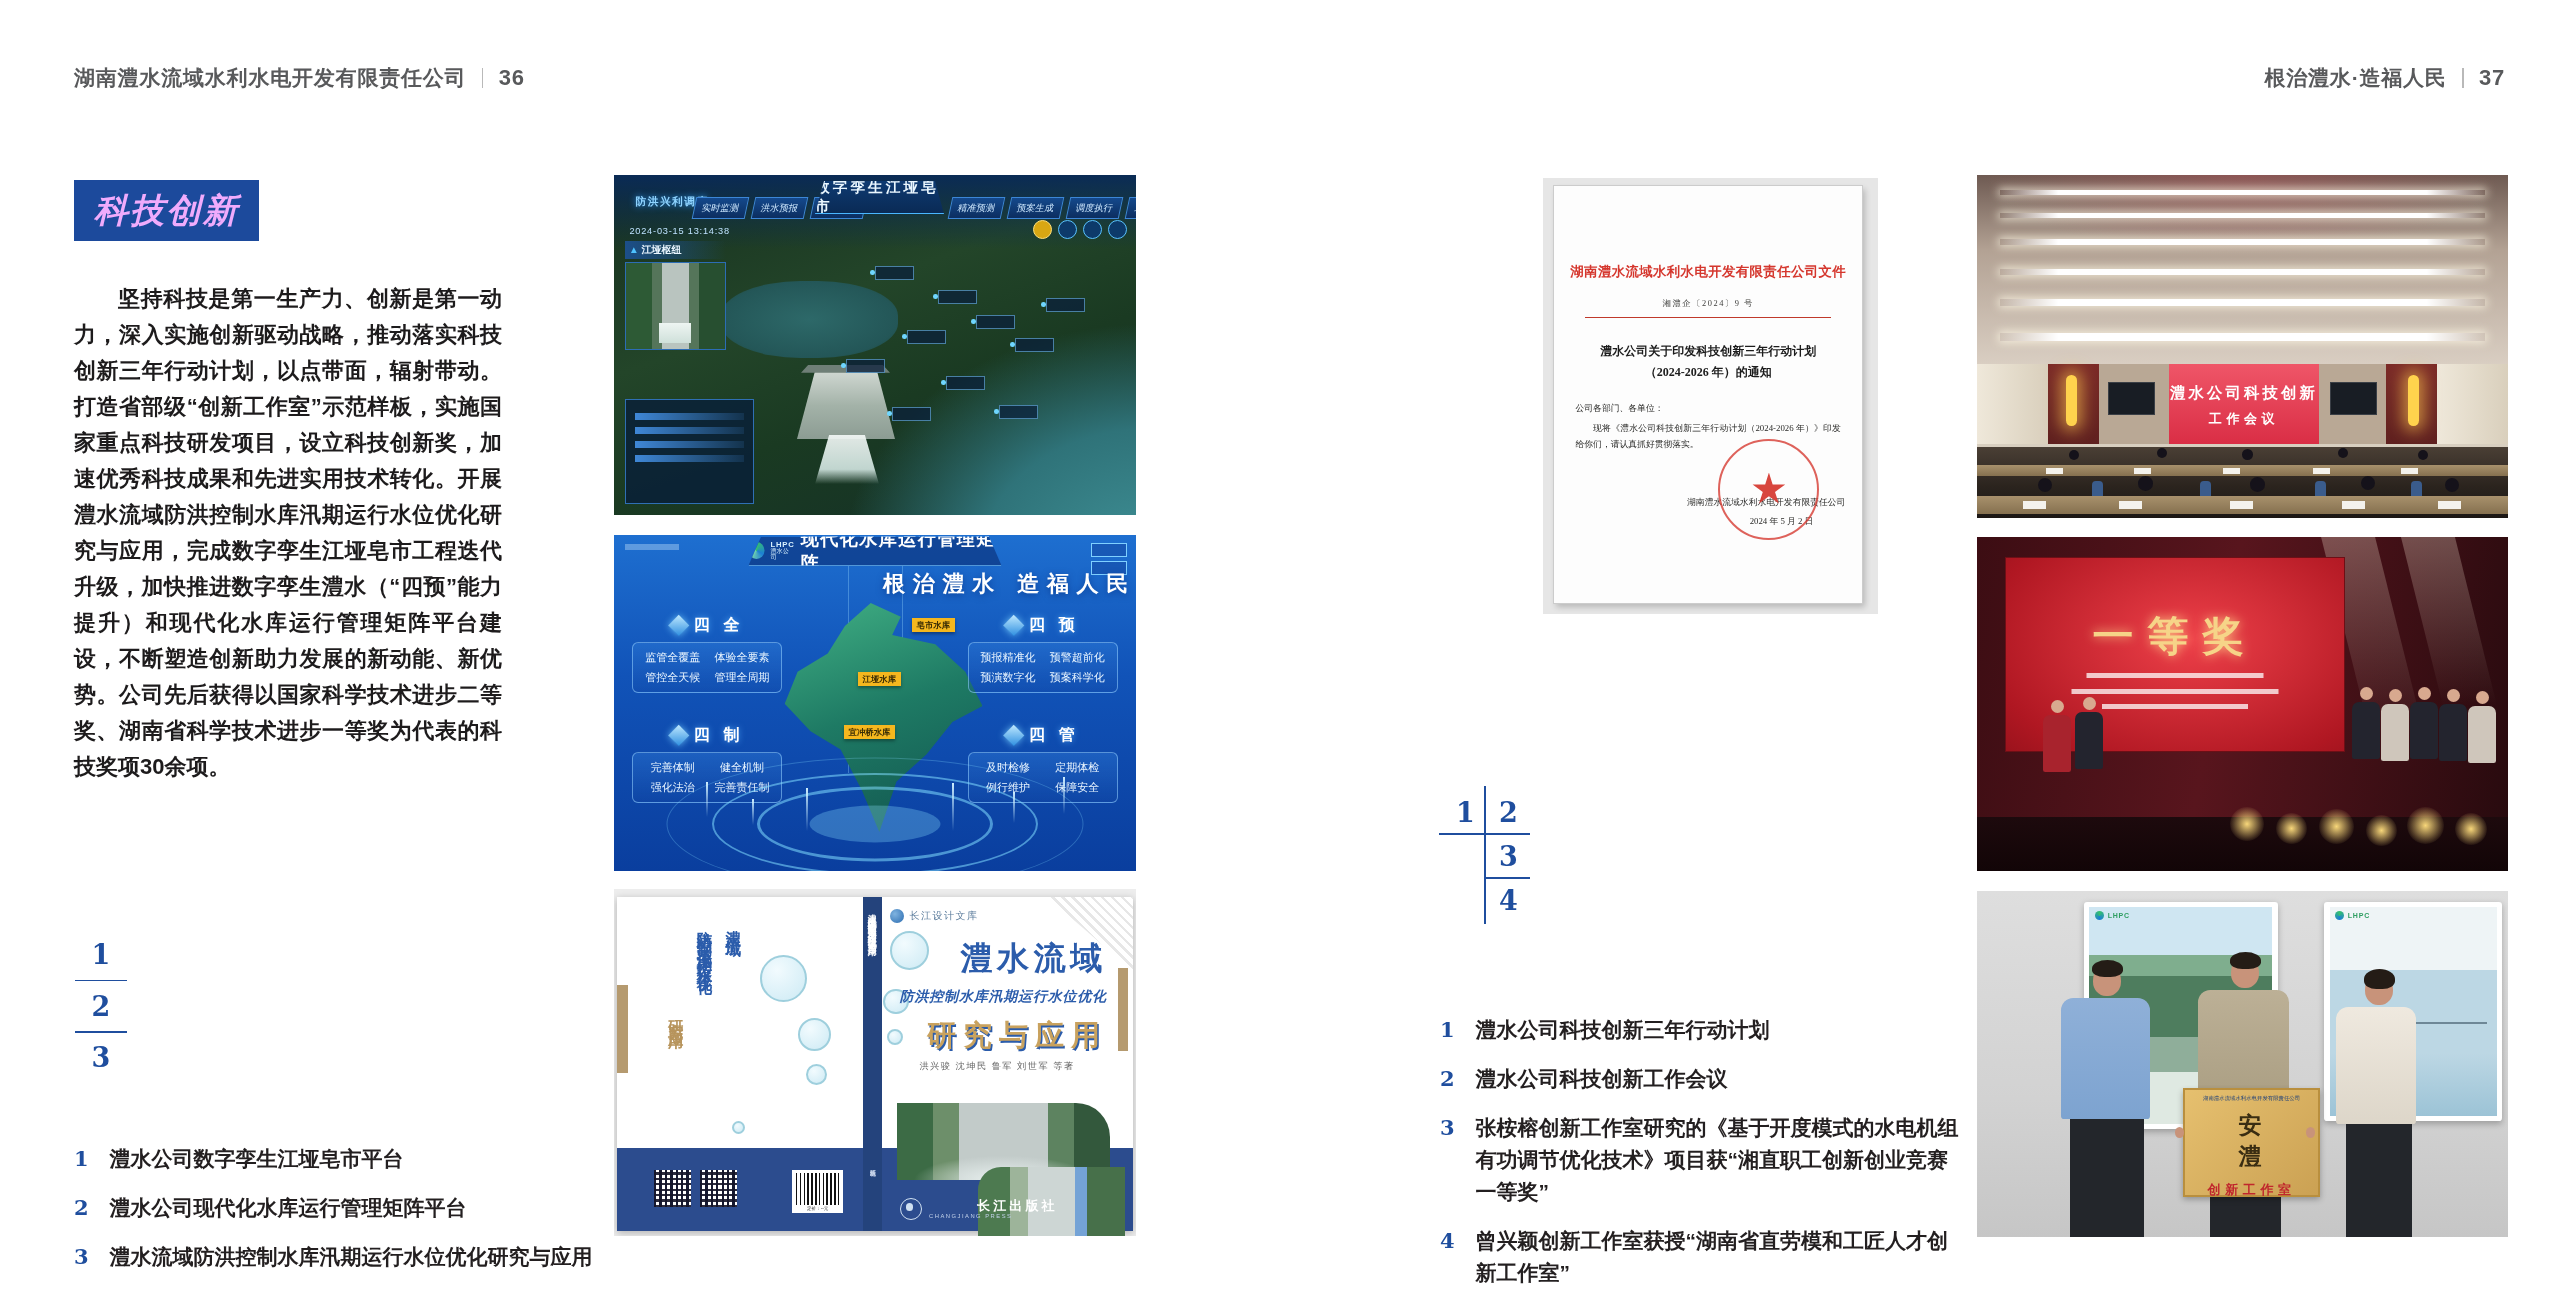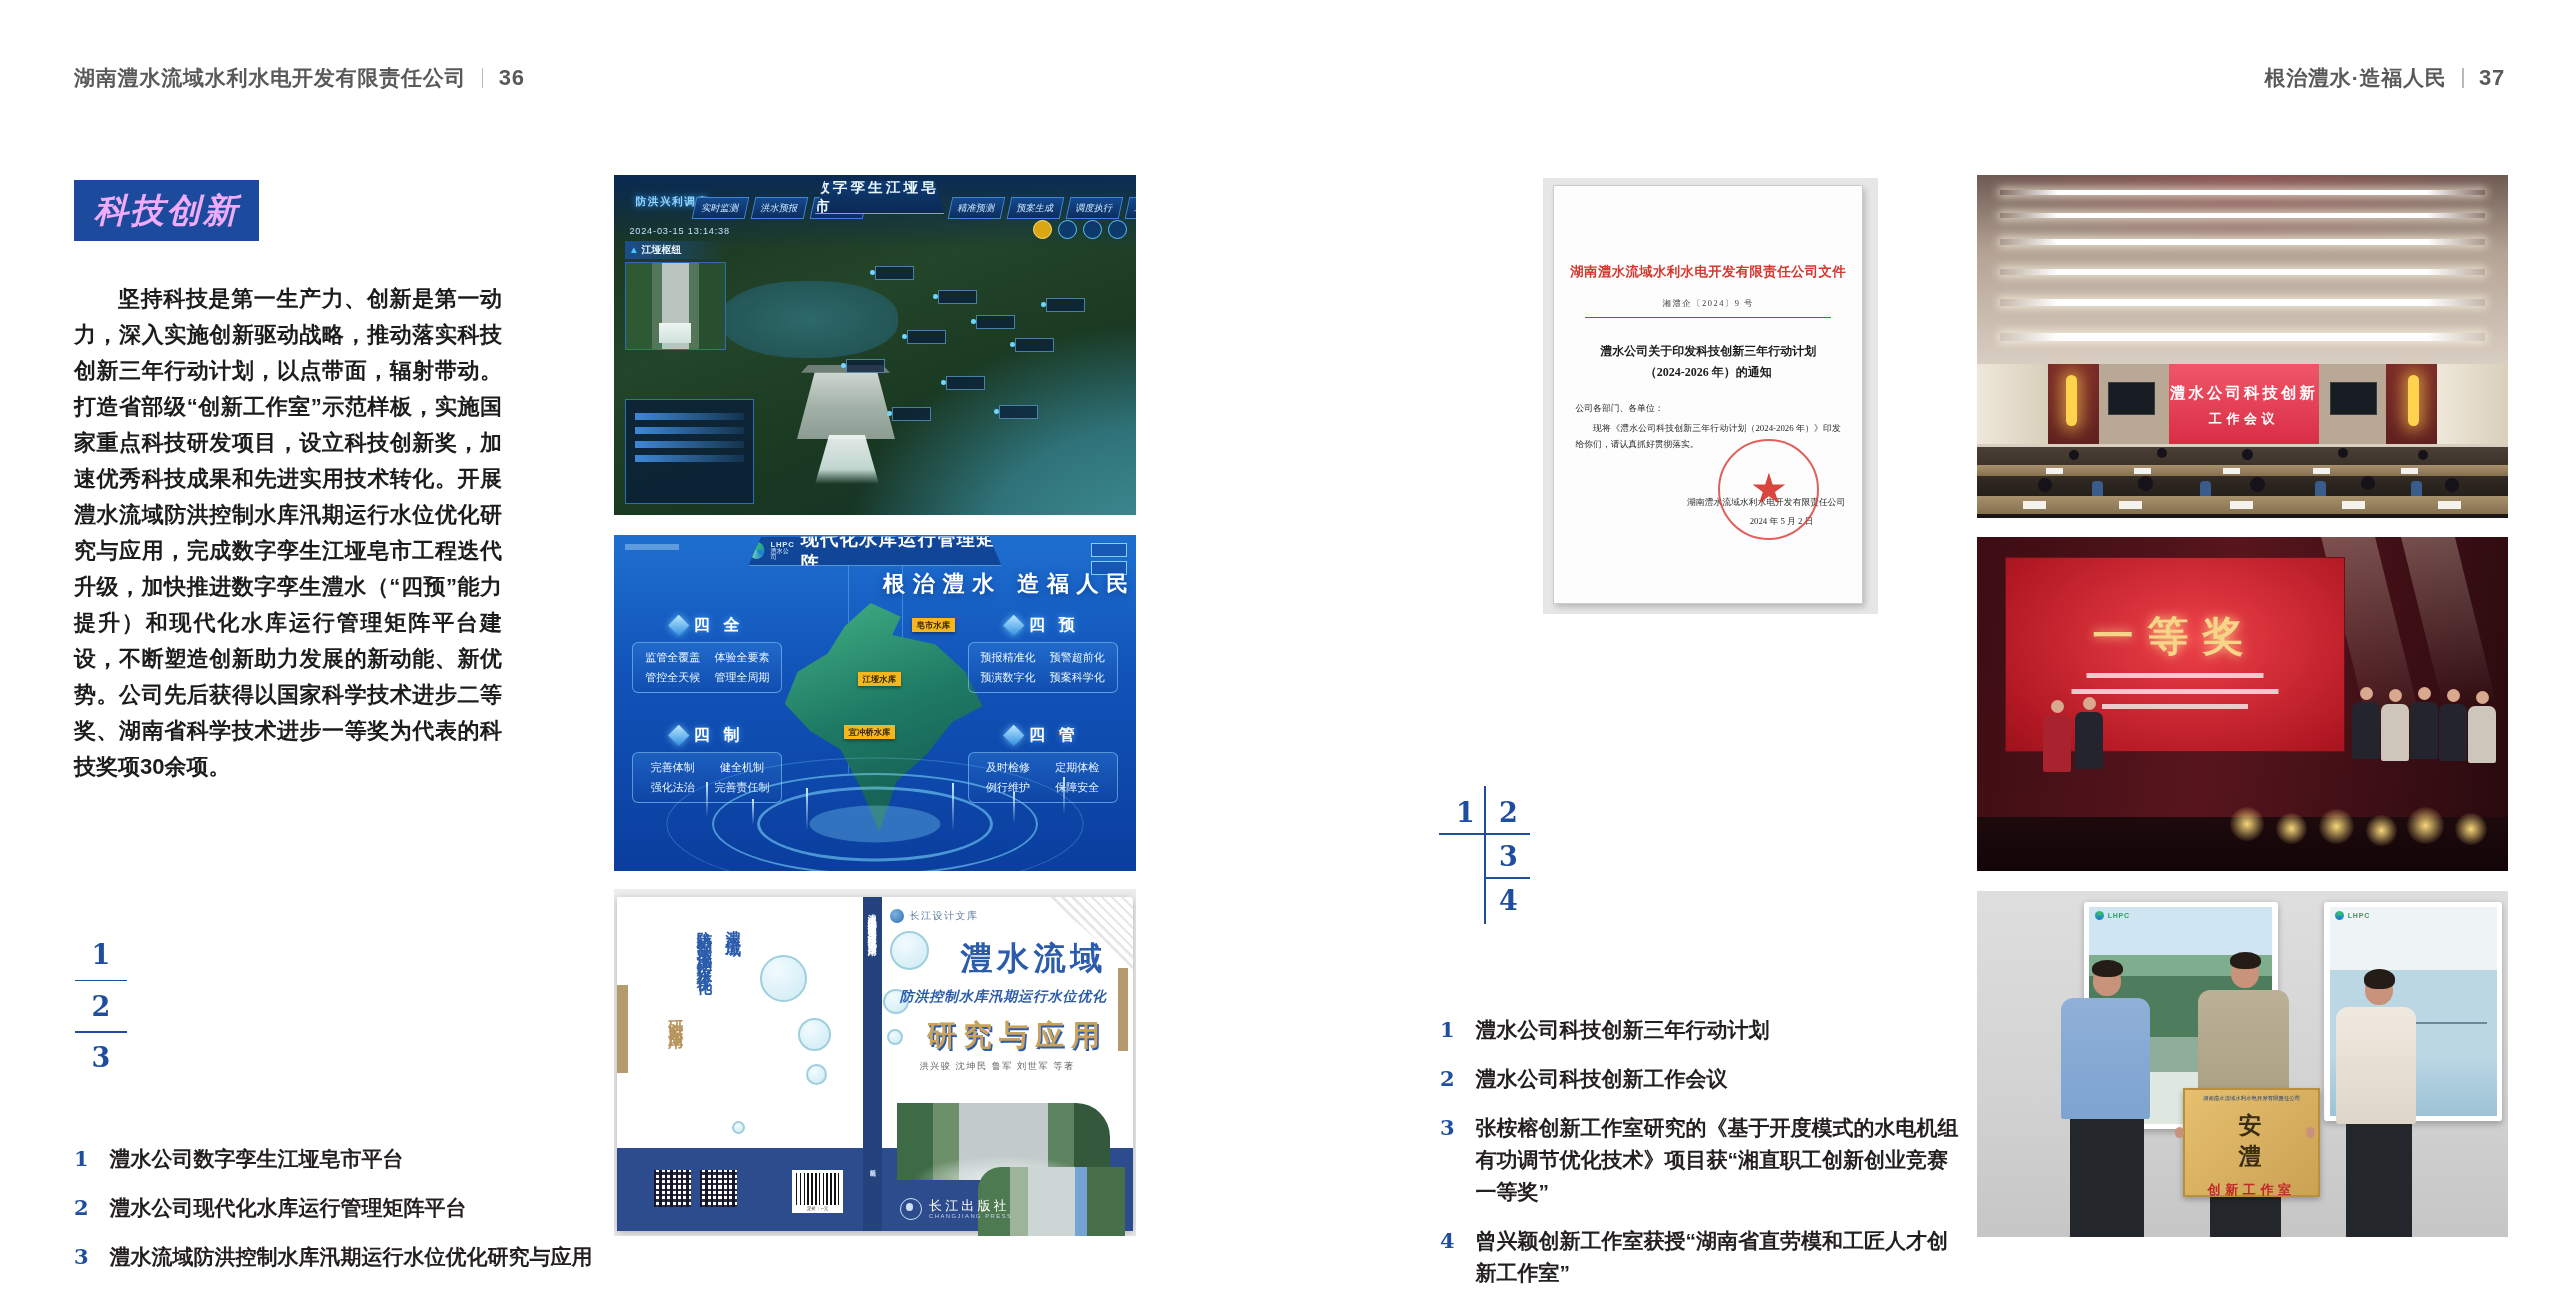--- a/index.html
+++ b/index.html
@@ -160,21 +160,21 @@
   .bk-photo{position:absolute;left:280px;right:23px;top:206px;height:77px;border-radius:0 34px 0 0;
       background:
         radial-gradient(60% 45% at 50% 100%,#e9f1f0 0%,rgba(233,241,240,0) 70%),
         linear-gradient(90deg,#3c6b45 0 17%,#6d8f6a 17% 29%,#c2cbc9 29% 71%,#5d8360 71% 83%,#33583c 83% 100%);}
   .bk-photo2{position:absolute;left:361px;width:147px;top:270px;height:69px;border-radius:23px 0 0 0;
       background:
         linear-gradient(90deg,#4d7a50 0 22%,#9db49a 22% 34%,#cdd6d4 34% 66%,#74a3d6 66% 74%,#47704a 74% 100%);}
   .bk-pub{position:absolute;left:283px;top:301px;display:flex;align-items:center;gap:7px;}
   .bk-pub i{width:20px;height:20px;border-radius:50%;border:1.5px solid #cfe0f2;position:relative;}
   .bk-pub i::after{content:"";position:absolute;left:4.6px;top:4.6px;width:7.7px;height:7.7px;border-radius:50%;background:#cfe0f2;}
-  .bk-pub .pn{color:#ffffff;font-size:13px;font-weight:normal;letter-spacing:3.1px;line-height:1.1;}
+  .bk-pub .pn{color:#ffffff;font-size:13px;font-weight:bold;letter-spacing:3.1px;line-height:1.1;margin-left:48px;}
   .bk-pub .pe{color:#c3d2ea;font-size:5.8px;letter-spacing:1.5px;}
   .bk-qr{position:absolute;left:37px;top:273px;display:flex;gap:9.2px;}
   .bk-qr i{width:37px;height:37px;background:
       repeating-linear-gradient(0deg,rgba(20,20,40,.9) 0 2.3px,transparent 2.3px 5.4px),
       repeating-linear-gradient(90deg,rgba(20,20,40,.9) 0 2.3px,#ffffff 2.3px 5.4px);}
   .bk-bar{position:absolute;left:175px;top:273px;width:51px;height:43px;background:#fff;
       display:flex;flex-direction:column;}
   .bk-bar i{flex:1;margin:3.1px 3.8px 0.8px;background:repeating-linear-gradient(90deg,#111 0 1.5px,#fff 1.5px 3.8px);}
   .bk-bar b{height:7px;font-size:4.6px;text-align:center;color:#333;font-weight:normal;}
 

